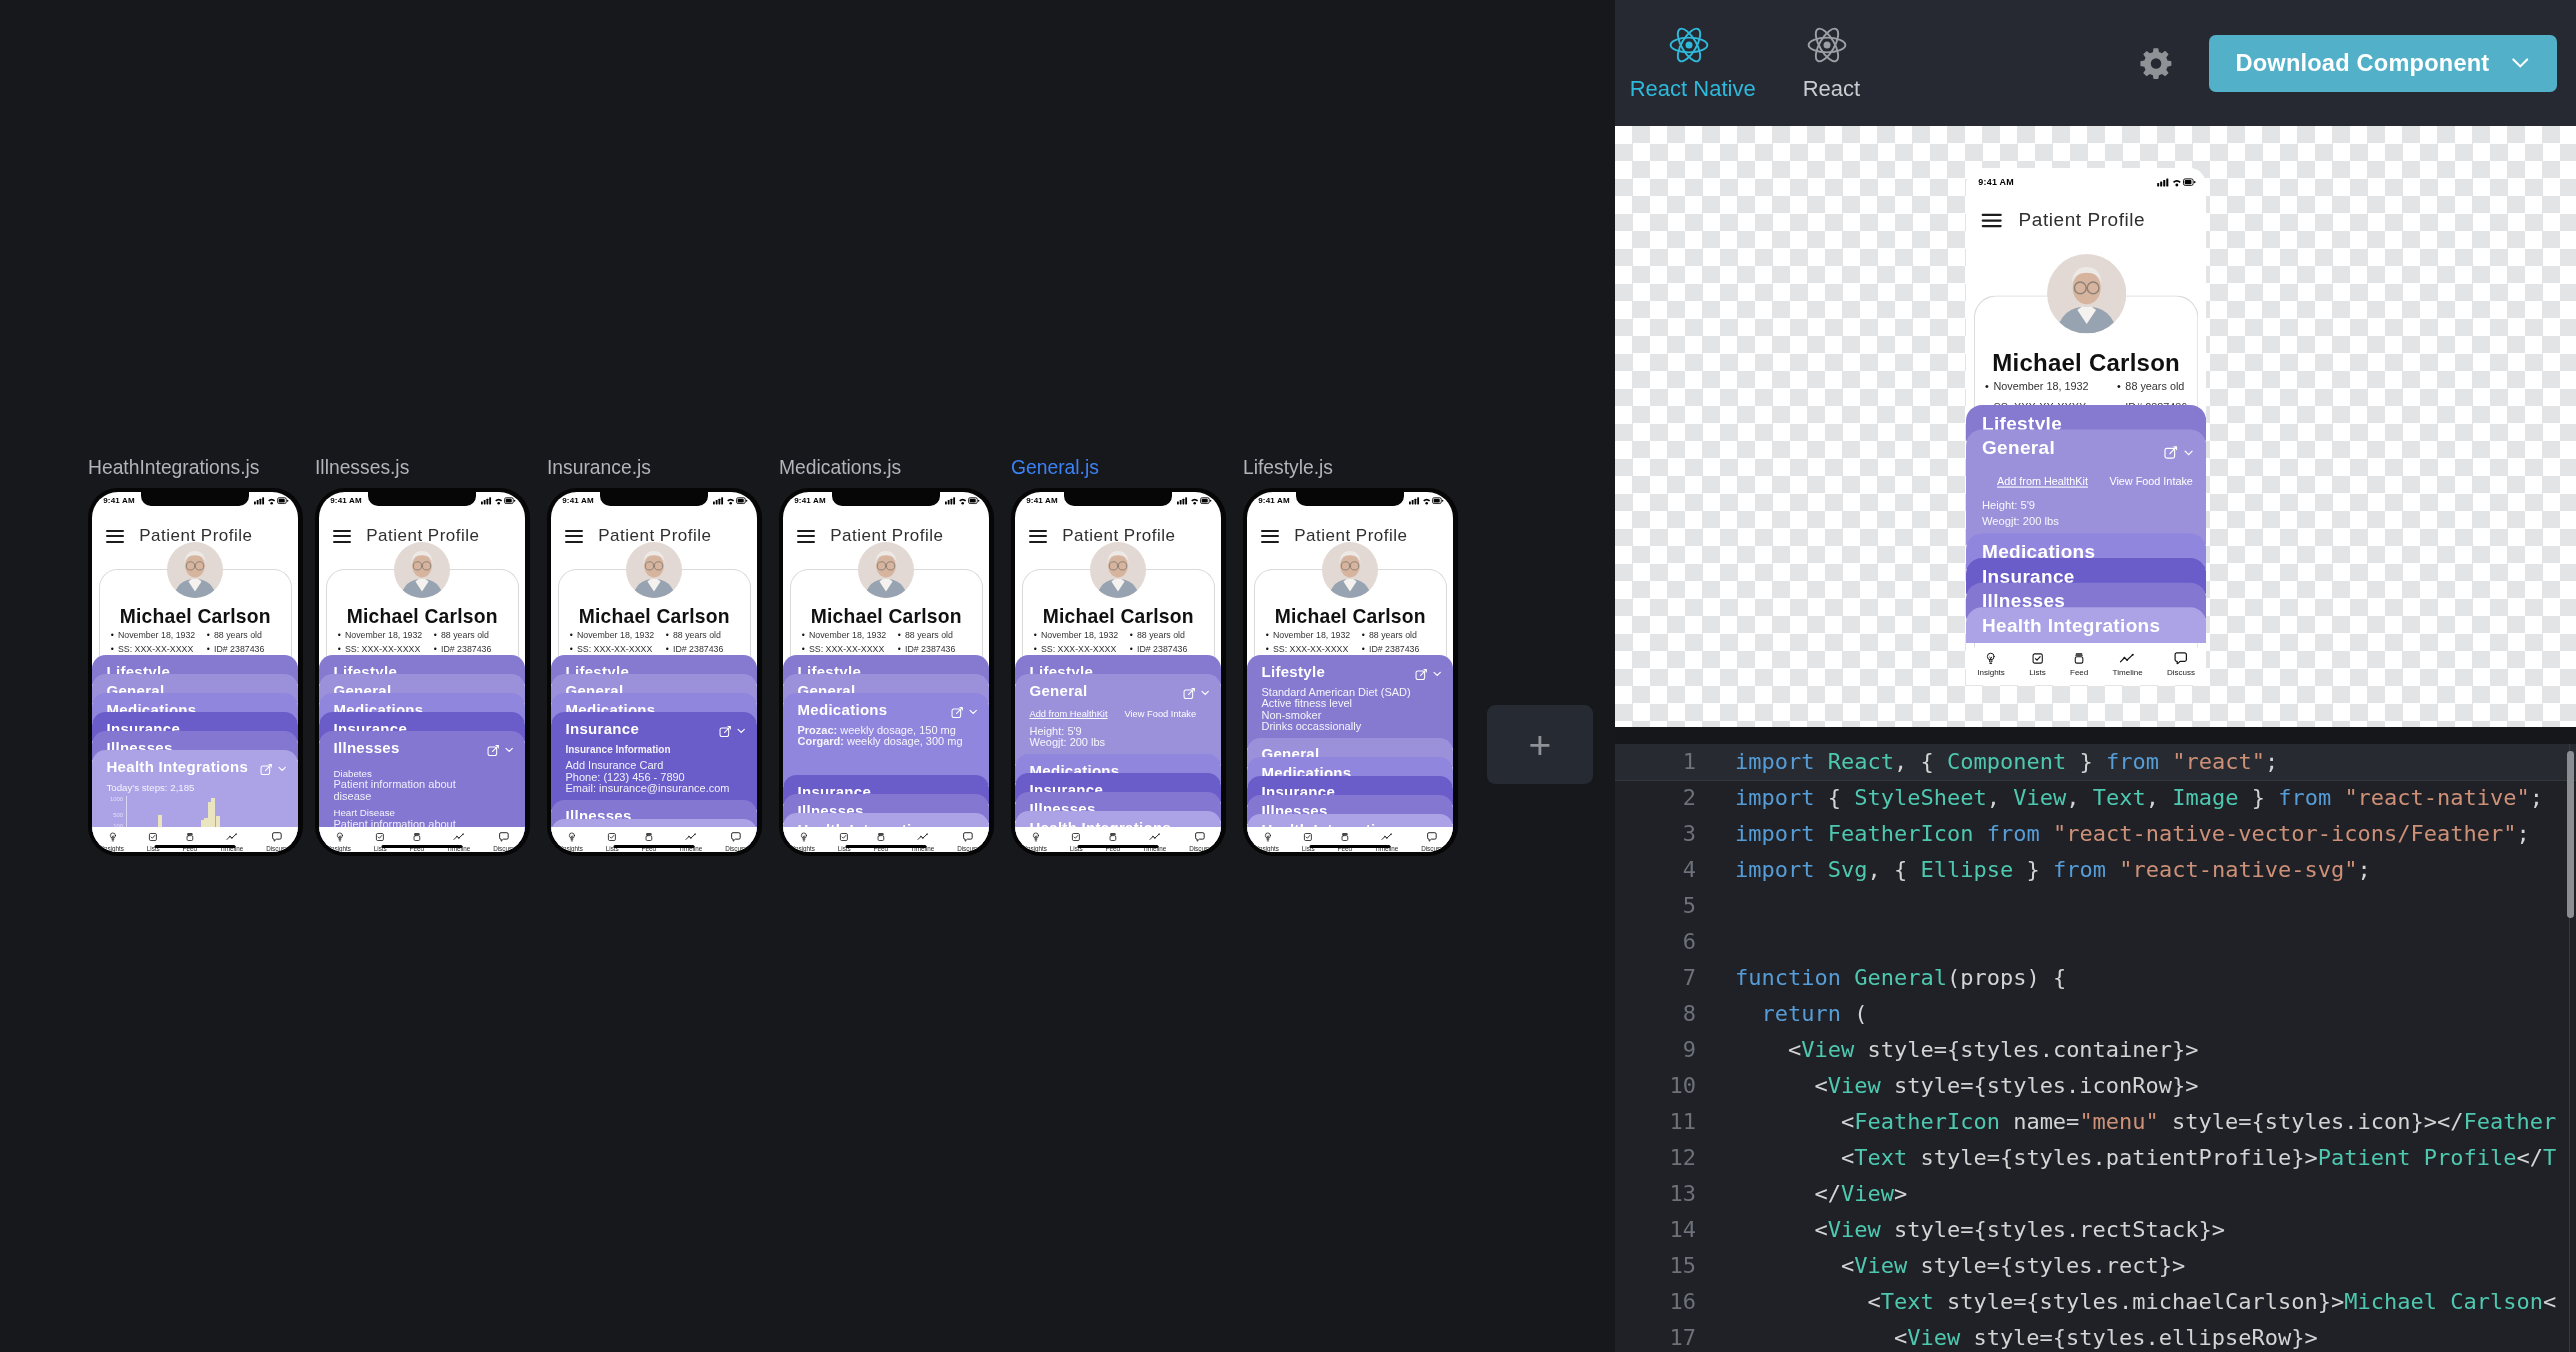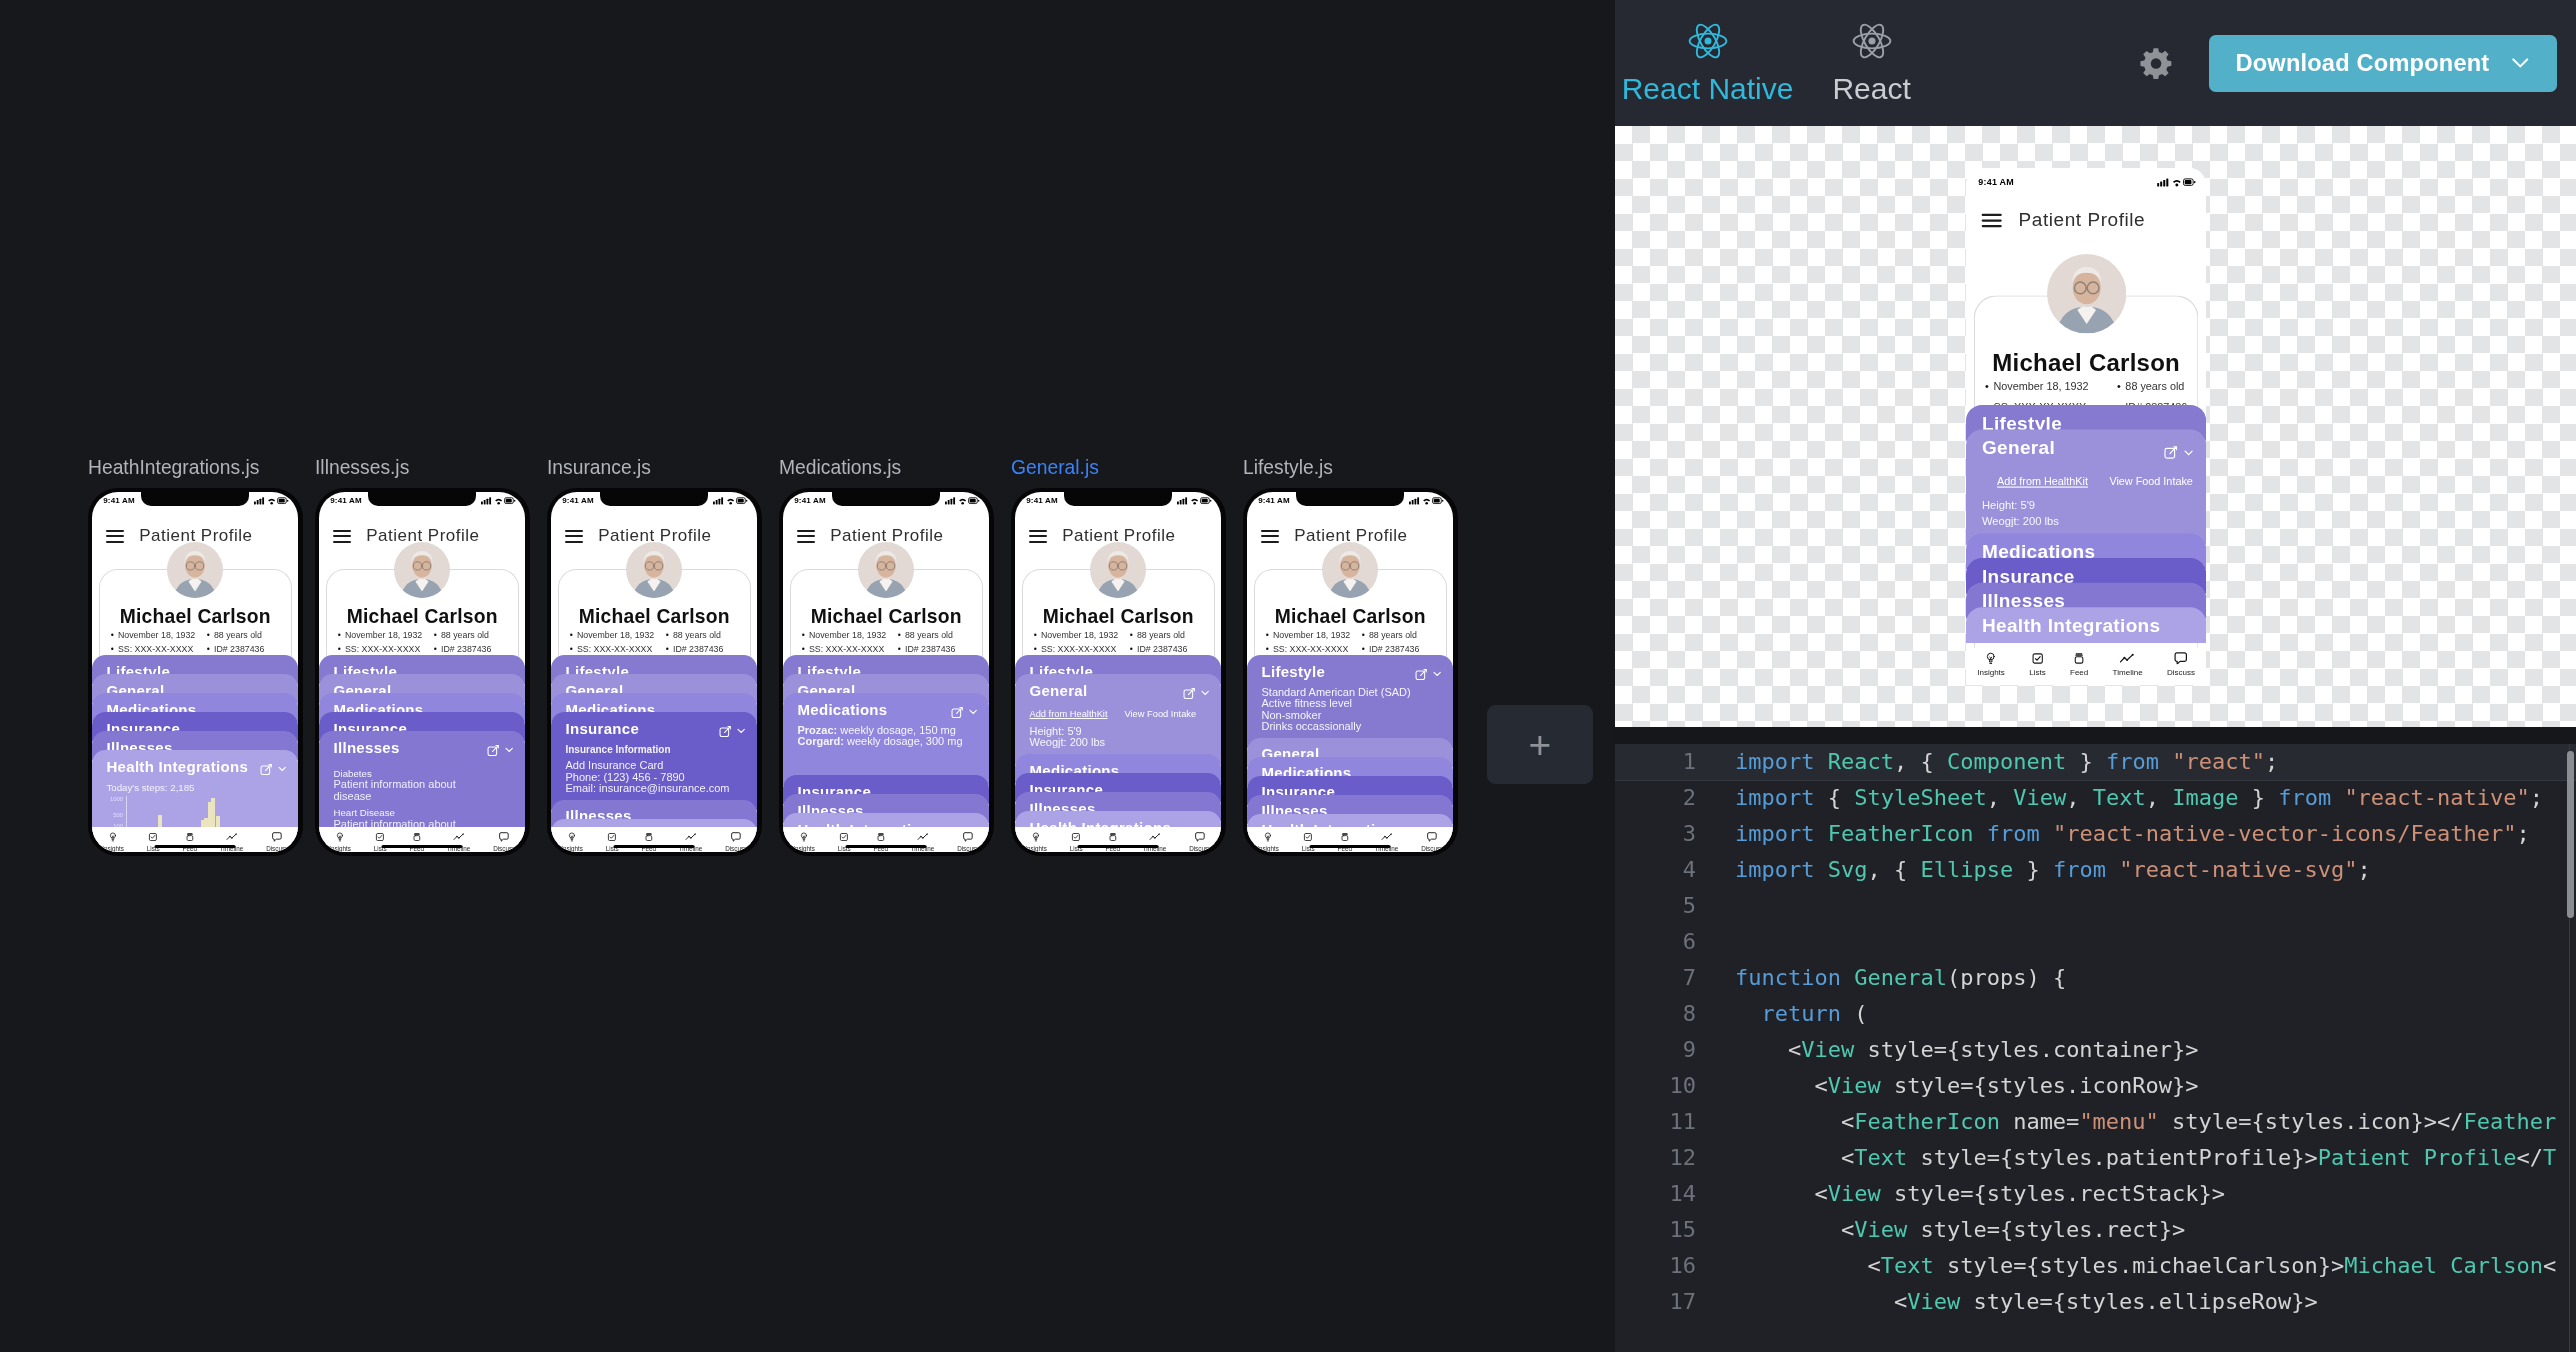--- a/index.html
+++ b/index.html
@@ -76,21 +76,21 @@
   .titem .tlabel{font-size:6.3px;color:#1c1c1c;}
   .homebar{position:absolute;left:50%;transform:translateX(-50%);bottom:4.2px;width:81px;height:3.4px;
            background:#000;border-radius:2.5px;z-index:70;}
 
   
   .right{position:absolute;left:1615px;top:0;width:961px;height:1353px;background:#1F2127;}
   .hdr{position:absolute;left:0;top:0;right:0;height:126px;background:#262932;display:flex;align-items:center;}
   .hdr-tabs{display:flex;gap:39px;padding-left:6.7px;}
   .htab{display:flex;flex-direction:column;align-items:center;gap:6.7px;cursor:pointer;}
   .htab svg{width:42px;height:42px;}
-  .htab .hlabel{font-size:30px;}
+  .htab .hlabel{font-size:22px;margin-left:8px;}
   .htab.on{color:#2FB9DA;}
   .htab.on .hlabel{color:#2FB9DA;}
   .htab.off svg{color:#9BA0A6;}
   .htab.off .hlabel{color:#C9CCD1;}
   .hdr-right{margin-left:auto;display:flex;align-items:center;gap:34px;padding-right:19.3px;}
   .gear{width:35px;height:35px;color:#8F9297;cursor:pointer;}
   .gear svg{width:100%;height:100%;display:block;}
   .dl-btn{width:348px;height:57px;background:#53B0C9;border-radius:6.7px;display:flex;align-items:center;
           justify-content:center;gap:22px;cursor:pointer;border:none;}
   .dl-btn .dl-label{color:#fff;font-size:23.6px;font-weight:700;letter-spacing:0.2px;}
@@ -1292,20 +1292,21 @@
         <div class="cline"><span class="ln">3</span><span class="lt"><span class="tok-k">import</span><span class="tok-p"> </span><span class="tok-t">FeatherIcon</span><span class="tok-p"> </span><span class="tok-k">from</span><span class="tok-p"> </span><span class="tok-s">"react-native-vector-icons/Feather"</span><span class="tok-p">;</span></span></div>
         <div class="cline"><span class="ln">4</span><span class="lt"><span class="tok-k">import</span><span class="tok-p"> </span><span class="tok-t">Svg</span><span class="tok-p">, { </span><span class="tok-t">Ellipse</span><span class="tok-p"> } </span><span class="tok-k">from</span><span class="tok-p"> </span><span class="tok-s">"react-native-svg"</span><span class="tok-p">;</span></span></div>
         <div class="cline"><span class="ln">5</span></div>
         <div class="cline"><span class="ln">6</span><span class="lt"></span></div>
         <div class="cline"><span class="ln">7</span><span class="lt"><span class="tok-k">function</span><span class="tok-p"> </span><span class="tok-t">General</span><span class="tok-p">(props) {</span></span></div>
         <div class="cline"><span class="ln">8</span><span class="lt"><span class="g"></span><span class="tok-k">return</span><span class="tok-p"> (</span></span></div>
         <div class="cline"><span class="ln">9</span><span class="lt"><span class="g"></span><span class="g"></span><span class="tok-p">&lt;</span><span class="tok-t">View</span><span class="tok-p"> style={styles.container}&gt;</span></span></div>
         <div class="cline"><span class="ln">10</span><span class="lt"><span class="g"></span><span class="g"></span><span class="g"></span><span class="tok-p">&lt;</span><span class="tok-t">View</span><span class="tok-p"> style={styles.iconRow}&gt;</span></span></div>
         <div class="cline"><span class="ln">11</span><span class="lt"><span class="g"></span><span class="g"></span><span class="g"></span><span class="g"></span><span class="tok-p">&lt;</span><span class="tok-t">FeatherIcon</span><span class="tok-p"> name=</span><span class="tok-s">"menu"</span><span class="tok-p"> style={styles.icon}&gt;&lt;/</span><span class="tok-t">Feather</span></span></div>
         <div class="cline"><span class="ln">12</span><span class="lt"><span class="g"></span><span class="g"></span><span class="g"></span><span class="g"></span><span class="tok-p">&lt;</span><span class="tok-t">Text</span><span class="tok-p"> style={styles.patientProfile}&gt;</span><span class="tok-t">Patient Profile</span><span class="tok-p">&lt;/</span><span class="tok-t">T</span></span></div>
+        <div class="cline"><span class="ln">13</span><span class="lt"><span class="g"></span><span class="g"></span><span class="g"></span><span class="tok-p">&lt;/</span><span class="tok-t">View</span><span class="tok-p">&gt;</span></span></div>
         <div class="cline"><span class="ln">14</span><span class="lt"><span class="g"></span><span class="g"></span><span class="g"></span><span class="tok-p">&lt;</span><span class="tok-t">View</span><span class="tok-p"> style={styles.rectStack}&gt;</span></span></div>
         <div class="cline"><span class="ln">15</span><span class="lt"><span class="g"></span><span class="g"></span><span class="g"></span><span class="g"></span><span class="tok-p">&lt;</span><span class="tok-t">View</span><span class="tok-p"> style={styles.rect}&gt;</span></span></div>
         <div class="cline"><span class="ln">16</span><span class="lt"><span class="g"></span><span class="g"></span><span class="g"></span><span class="g"></span><span class="g"></span><span class="tok-p">&lt;</span><span class="tok-t">Text</span><span class="tok-p"> style={styles.michaelCarlson}&gt;</span><span class="tok-t">Michael Carlson</span><span class="tok-p">&lt;</span></span></div>
         <div class="cline"><span class="ln">17</span><span class="lt"><span class="g"></span><span class="g"></span><span class="g"></span><span class="g"></span><span class="g"></span><span class="g"></span><span class="tok-p">&lt;</span><span class="tok-t">View</span><span class="tok-p"> style={styles.ellipseRow}&gt;</span></span></div>
       </div>
     <div class="vtrack"></div>
     <div class="vthumb"></div>
   </div>
 </div>
 

